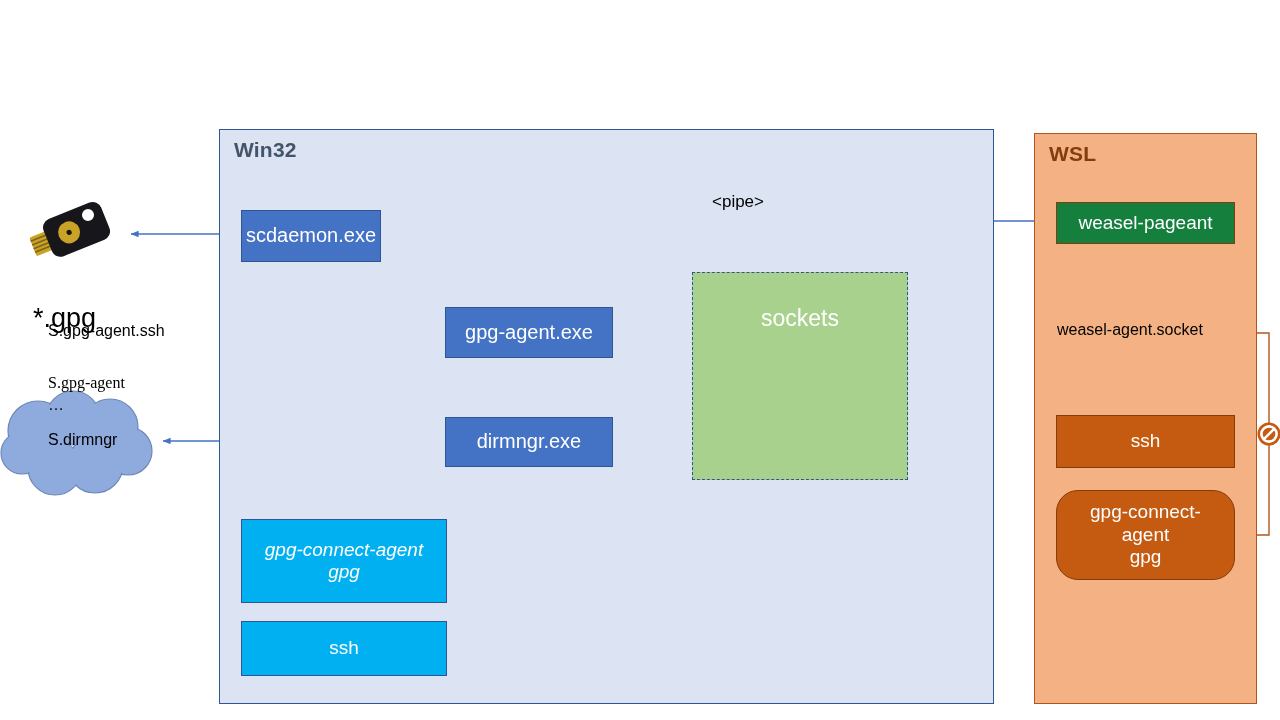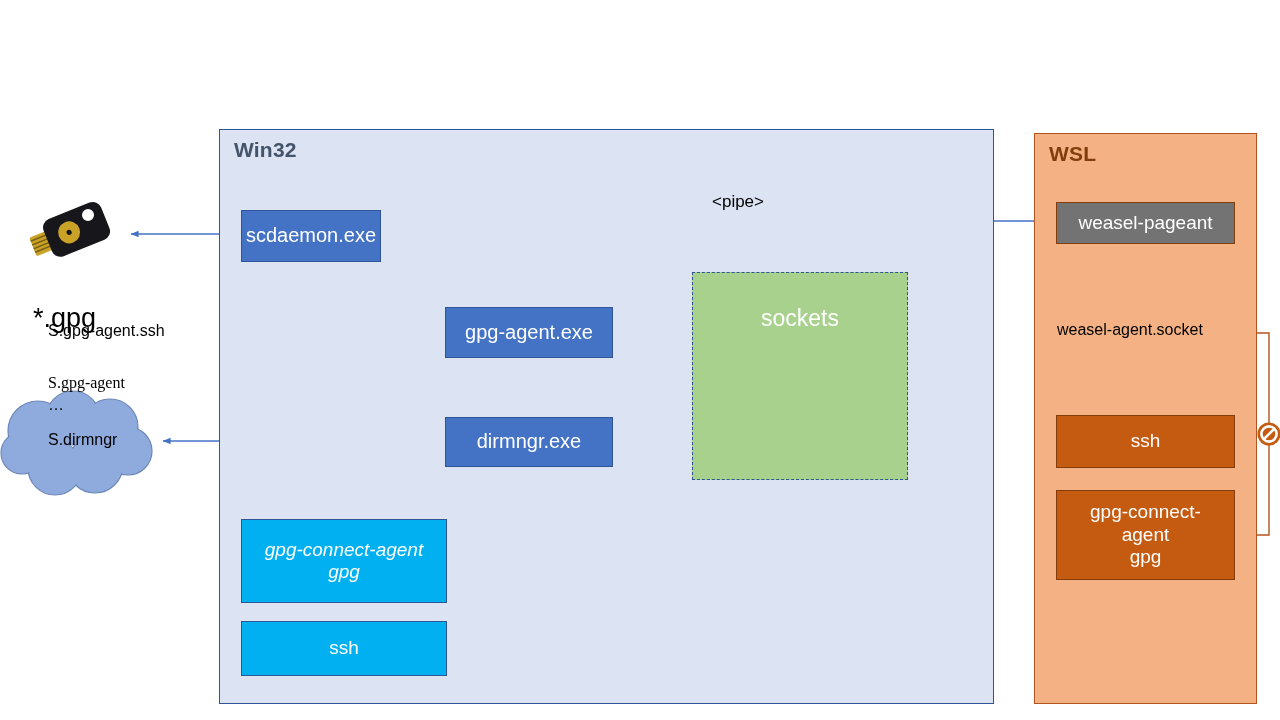--- a/index.html
+++ b/index.html
@@ -71,38 +71,38 @@
     background: #4472c4;
     border: 1px solid #2f5597;
     font-size: 20px;
   }
   .node-cyan {
     background: #00b0f0;
     border: 1px solid #2f5597;
     font-size: 19px;
   }
   .node-darkbrown {
-    background: #737373;
+    background: #15803d;
     border: 1px solid #833c0c;
     font-size: 19px;
   }
   .node-orange {
     background: #c55a11;
     border: 1px solid #833c0c;
     font-size: 19px;
   }
 
   #scdaemon   { left: 241px; top: 210px; width: 140px; height: 52px; }
   #gpgagent   { left: 445px; top: 307px; width: 168px; height: 51px; }
   #dirmngr    { left: 445px; top: 417px; width: 168px; height: 50px; }
   #gcagpg     { left: 241px; top: 519px; width: 206px; height: 84px; font-style: italic; }
   #sshwin     { left: 241px; top: 621px; width: 206px; height: 55px; }
   #weaselpag  { left: 1056px; top: 202px; width: 179px; height: 42px; }
   #wslssh     { left: 1056px; top: 415px; width: 179px; height: 53px; }
-  #wslgca     { left: 1056px; top: 490px; width: 179px; height: 90px; }
+  #wslgca     { left: 1056px; top: 490px; width: 179px; height: 90px; border-radius: 22px; }
 
   .sockets-box {
     position: absolute;
     left: 692px;
     top: 272px;
     width: 216px;
     height: 208px;
     box-sizing: border-box;
     background: #a9d18e;
     border: 1.5px dashed #2f5597;

